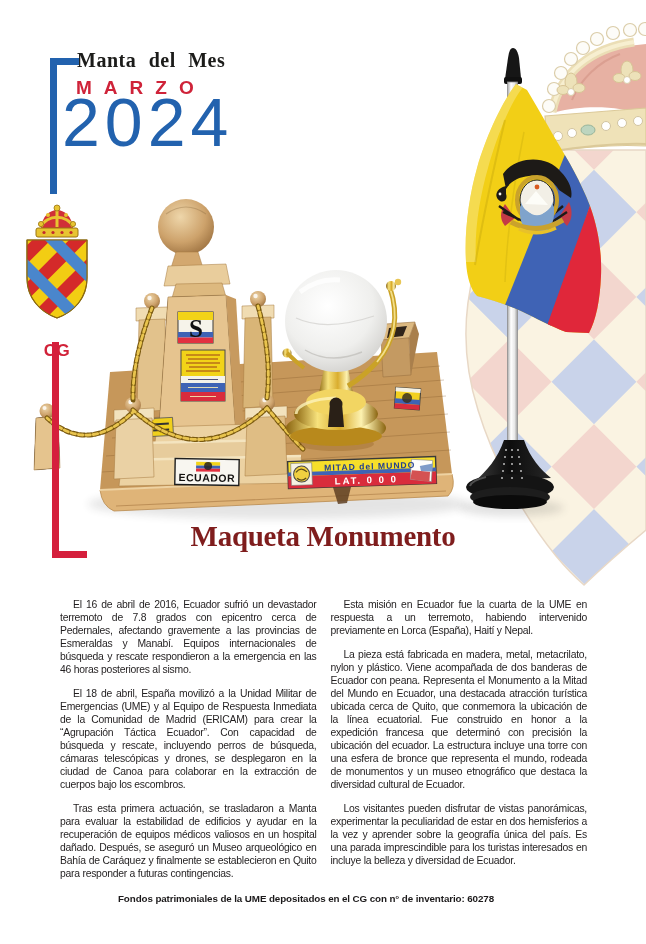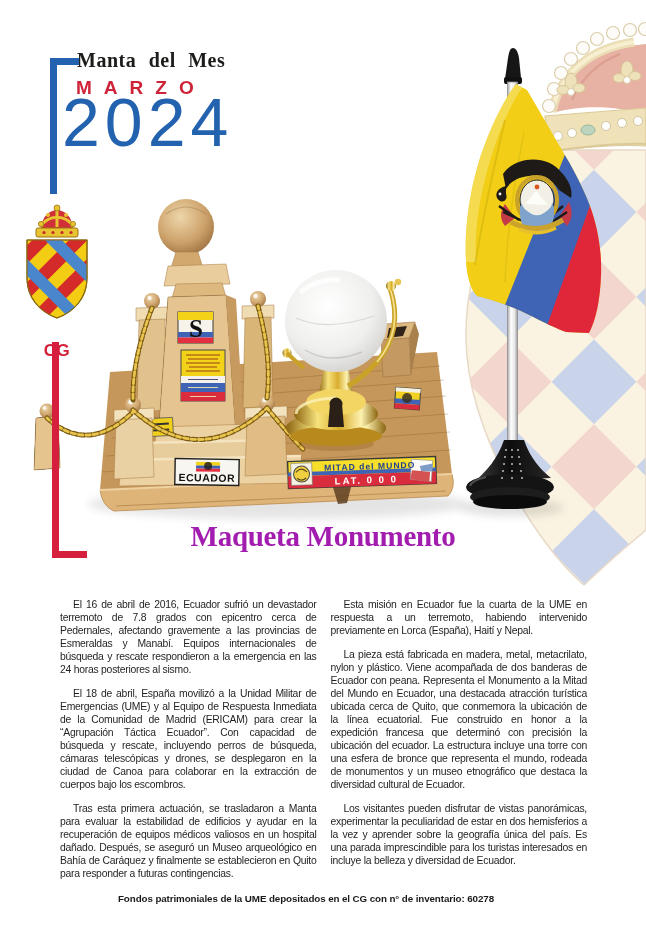--- a/index.html
+++ b/index.html
@@ -18,21 +18,21 @@
   .month{position:absolute;left:76px;top:77px;font-weight:bold;font-size:19px;color:#cf2339;
          letter-spacing:12px;}
   .year{position:absolute;left:62px;top:88px;font-weight:normal;font-size:68px;color:#2262ae;
         letter-spacing:5px;line-height:1;}
   .cg{position:absolute;left:20px;top:306px;width:74px;text-align:center;font-weight:bold;
       font-size:17px;color:#d12239;letter-spacing:.5px;margin-top:35px;}
   .emblem{position:absolute;left:20px;top:200px;}
 
   
   .title{position:absolute;left:0;top:520px;width:646px;text-align:center;
-         font-family:"Liberation Serif",serif;font-weight:bold;color:#a21caf;
+         font-family:"Liberation Serif",serif;font-weight:bold;color:#7f1d1d;
          font-size:29px;line-height:32px;letter-spacing:-.3px;}
 
   
   .cols{position:absolute;left:60px;top:598px;width:527px;display:flex;gap:14px;}
   .col{flex:1;}
   .par{margin:0 0 11px 0;font-size:10.4px;line-height:13px;letter-spacing:-.25px;
        color:#211e1f;text-align:justify;text-indent:13px;}
 
   .footer{position:absolute;left:0;top:893px;width:612px;text-align:center;
           font-weight:bold;font-size:9.8px;color:#1c1a1b;letter-spacing:-.1px;}
@@ -416,21 +416,21 @@
 
   <div class="r-v" style="position:absolute"></div>
   <div class="r-h" style="position:absolute"></div>
 
   <div class="title">
     <div>Maqueta Monumento</div>
   </div>
 
   <div class="cols">
     <div class="col">
-      <p class="par">El 16 de abril de 2016, Ecuador sufrió un devastador terremoto de 7.8 grados con epicentro cerca de Pedernales, afectando gravemente a las provincias de Esmeraldas y Manabí. Equipos internacionales de búsqueda y rescate respondieron a la emergencia en las 24 horas posteriores al sismo.</p>
+      <p class="par">El 16 de abril de 2016, Ecuador sufrió un devastador terremoto de 7.8 grados con epicentro cerca de Pedernales, afectando gravemente a las provincias de Esmeraldas y Manabí. Equipos internacionales de búsqueda y rescate respondieron a la emergencia en las 46 horas posteriores al sismo.</p>
       <p class="par">El 18 de abril, España movilizó a la Unidad Militar de Emergencias (UME) y al Equipo de Respuesta Inmediata de la Comunidad de Madrid (ERICAM) para crear la “Agrupación Táctica Ecuador”. Con capacidad de búsqueda y rescate, incluyendo perros de búsqueda, cámaras telescópicas y drones, se desplegaron en la ciudad de Canoa para colaborar en la extracción de cuerpos bajo los escombros.</p>
       <p class="par">Tras esta primera actuación, se trasladaron a Manta para evaluar la estabilidad de edificios y ayudar en la recuperación de equipos médicos valiosos en un hospital dañado. Después, se aseguró un Museo arqueológico en Bahía de Caráquez y finalmente se establecieron en Quito para responder a futuras contingencias.</p>
     </div>
     <div class="col">
       <p class="par">Esta misión en Ecuador fue la cuarta de la UME en respuesta a un terremoto, habiendo intervenido previamente en Lorca (España), Haití y Nepal.</p>
       <p class="par">La pieza está fabricada en madera, metal, metacrilato, nylon y plástico. Viene acompañada de dos banderas de Ecuador con peana. Representa el Monumento a la Mitad del Mundo en Ecuador, una destacada atracción turística ubicada cerca de Quito, que conmemora la ubicación de la línea ecuatorial. Fue construido en honor a la expedición francesa que determinó con precisión la ubicación del ecuador. La estructura incluye una torre con una esfera de bronce que representa el mundo, rodeada de monumentos y un museo etnográfico que destaca la diversidad cultural de Ecuador.</p>
       <p class="par">Los visitantes pueden disfrutar de vistas panorámicas, experimentar la peculiaridad de estar en dos hemisferios a la vez y aprender sobre la geografía única del país. Es una parada imprescindible para los turistas interesados en incluye la belleza y diversidad de Ecuador.</p>
     </div>
   </div>
 

